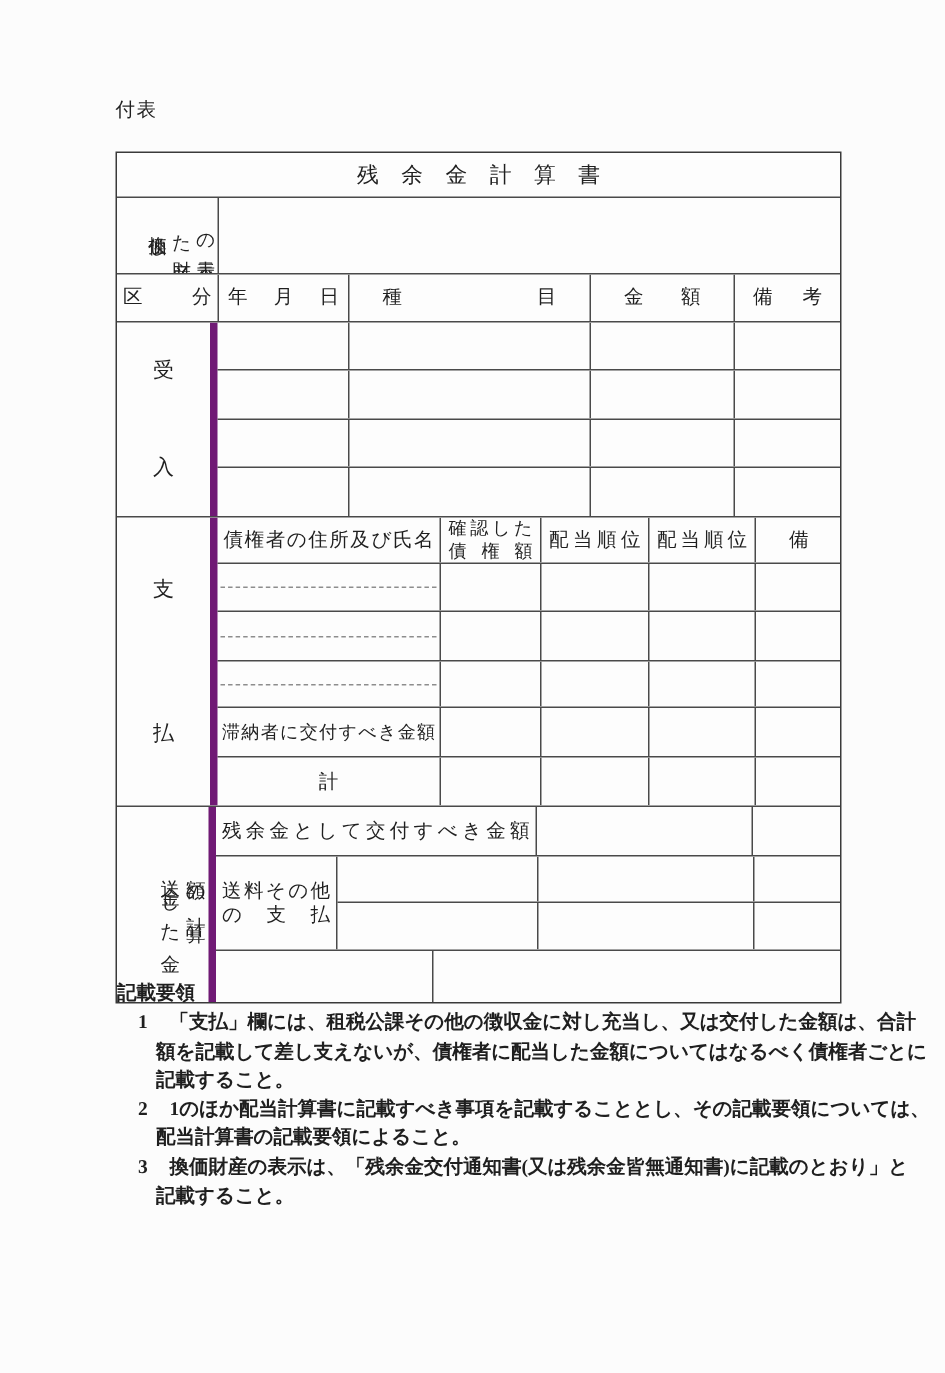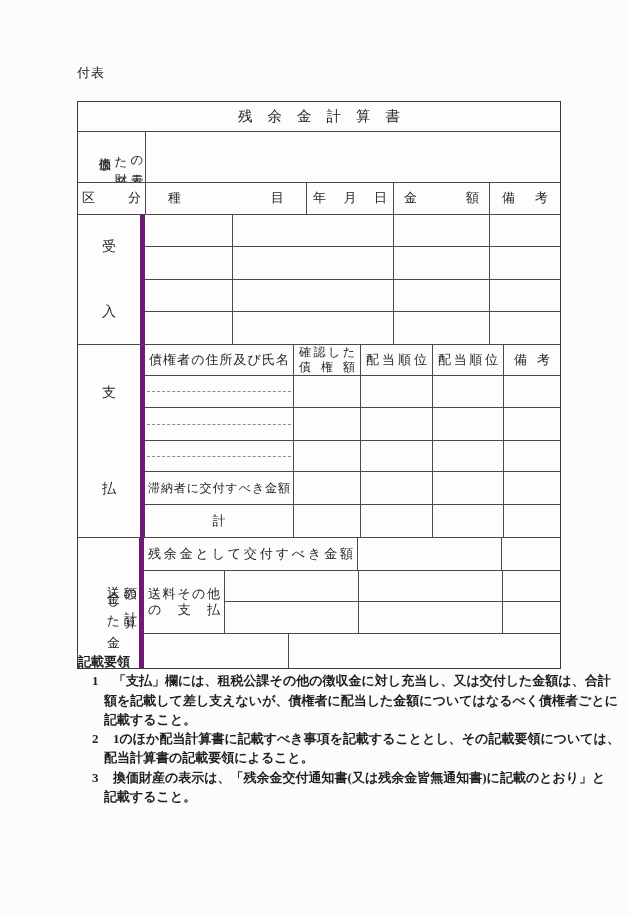--- a/index.html
+++ b/index.html
@@ -29,21 +29,21 @@
   .w213{width:213px} .w144{width:144px} .w58{width:58px} .w80{width:80px} .w133{width:133px}
 
   .flexc { display:flex; align-items:center; justify-content:flex-end; }
   .title { width:100%; text-align:center; font-size:14.5px; letter-spacing:15px; text-indent:15px; }
   .jt { text-align:justify; text-align-last:justify; }
   .ctr { text-align:center; }
   .lines { white-space:pre-line; width:100%; }
   .fs13 { font-size:13px; } .fs12 { font-size:12px; }
   .lh30 { line-height:30px; } .lh31 { line-height:31px; } .lh32 { line-height:32px; } .lh33 { line-height:33px; }
   .px3{padding:0 3px} .px4{padding:0 4px} .px5{padding:0 5px} .px6{padding:0 6px}
-  .px10{padding:0 10px} .px12{padding:0 12px} .px22{padding:0 22px}
+  .px10{padding:0 22px} .px12{padding:0 12px} .px22{padding:0 22px}
 
   .vtext { writing-mode:vertical-lr; text-orientation:upright; white-space:pre-line;
            font-size:12.5px; line-height:16px; letter-spacing:2px; }
   .vtext2 { writing-mode:vertical-lr; text-orientation:upright; white-space:pre-line;
             font-size:13px; line-height:17px; letter-spacing:5px; }
   .stack { display:flex; flex-direction:column; justify-content:space-around;
            align-items:center; font-size:14px; }
   .dash::after { content:""; position:absolute; left:2px; right:2px; top:50%;
                  border-top:1px dashed #8d8d8d; }
   .claims { font-size:12px; line-height:15px; padding:0 5px; }
@@ -74,22 +74,22 @@
       <div class="cell w67 flexc">
         <div class="vtext">換価し
 た財産
 の表示</div>
       </div>
       <div class="cell" style="flex:1"></div>
     </div>
 
     <div class="trow h32 fs13">
       <div class="cell w67 jt px4 lh30">区分</div>
+      <div class="cell w87 jt px6 lh30">年月日</div>
       <div class="cell w161 jt px22 lh30">種目</div>
-      <div class="cell w87 jt px6 lh30">年月日</div>
       <div class="cell w96 jt px10 lh30">金額</div>
       <div class="cell w71 jt px12 lh30">備考</div>
     </div>
 
     <div class="trow h130">
       <div class="cell w67 stack">
         <span>受</span>
         <span>入</span>
       </div>
       <div class="subcol">

